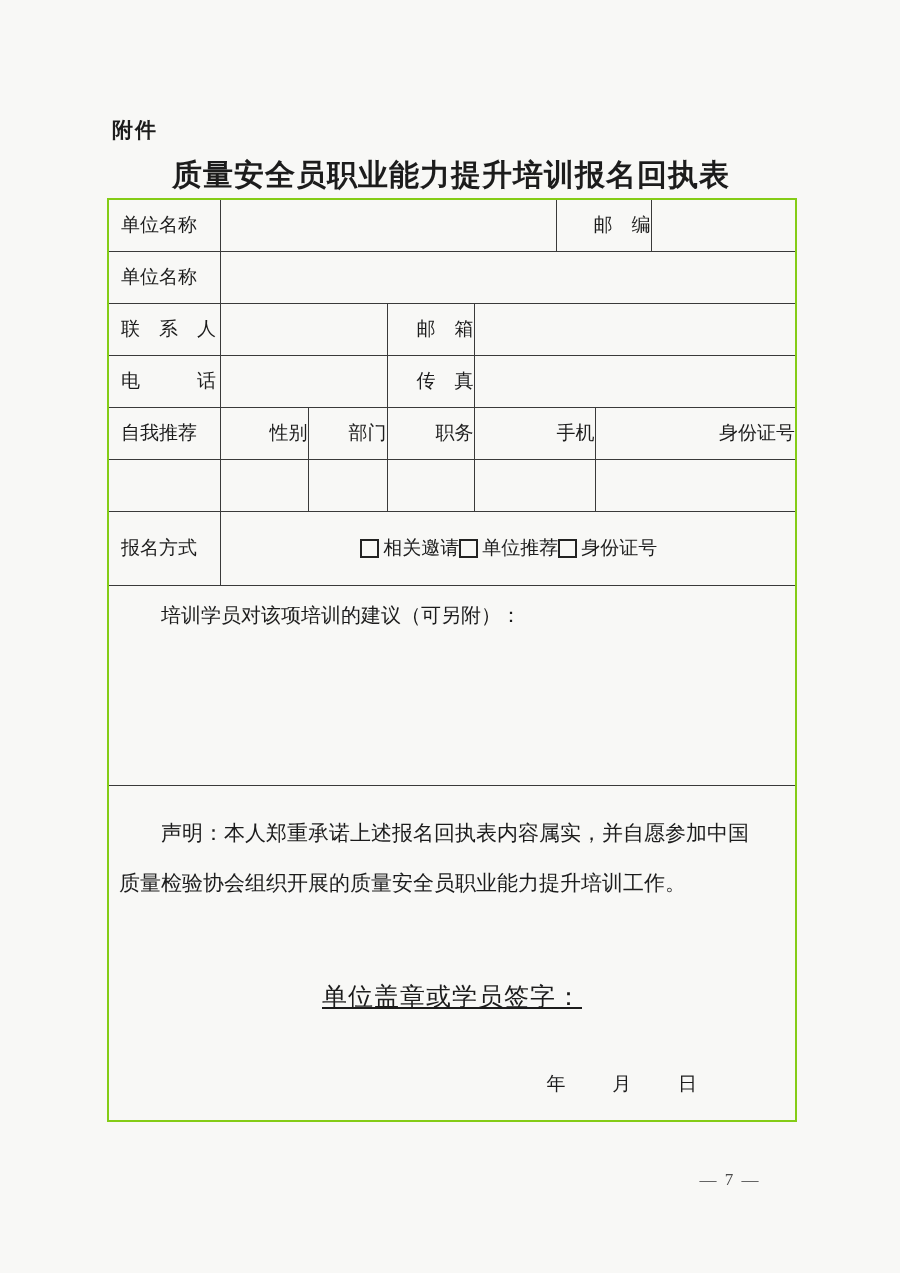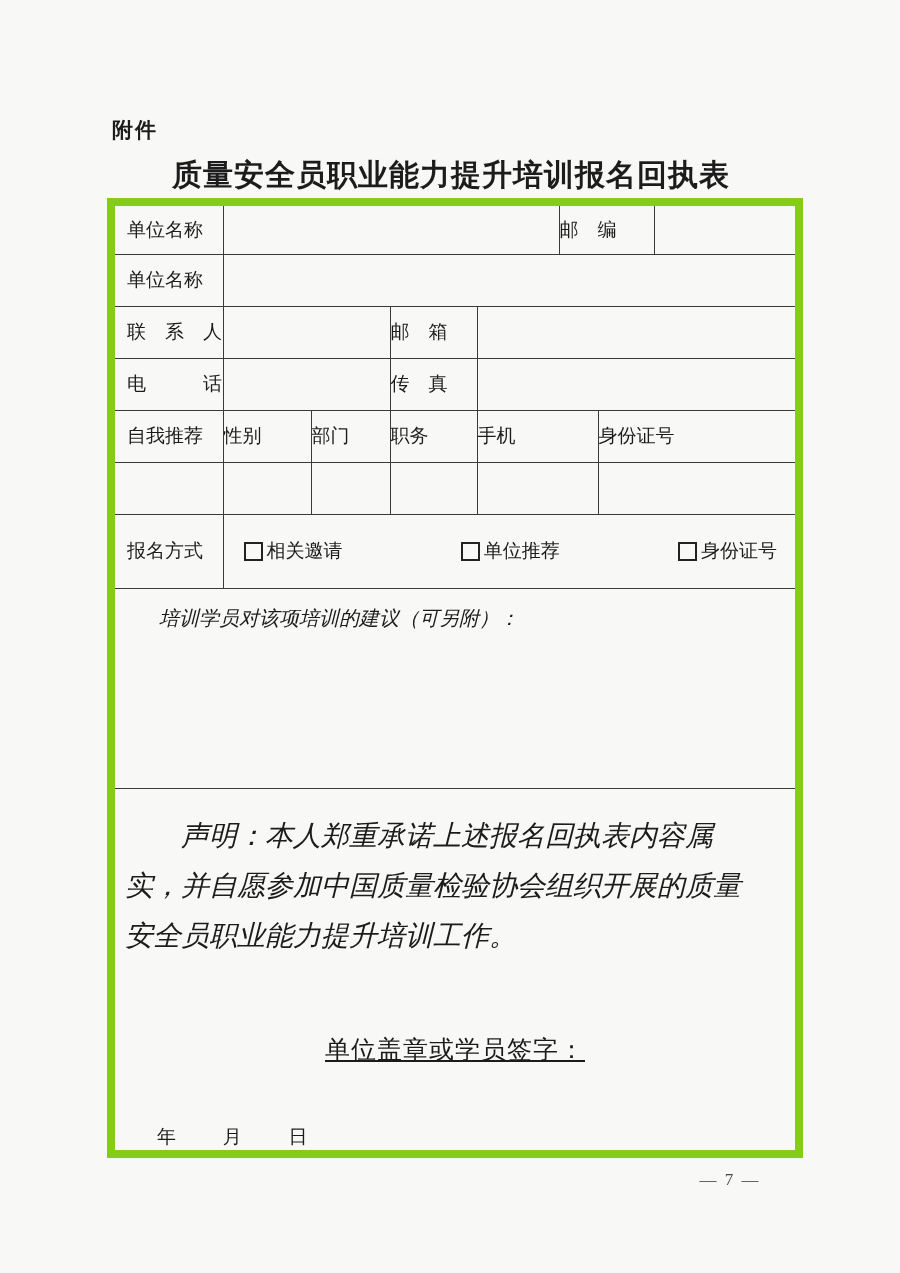--- a/index.html
+++ b/index.html
@@ -16,55 +16,55 @@
     letter-spacing:2px;
     text-align:right;
   }
   .title{
     position:absolute;left:107px;top:155px;width:688px;margin:0;
     text-align:center;font-size:30px;font-weight:bold;letter-spacing:1px;
   }
   table.form-table{
     position:absolute;left:107px;top:198px;
     width:688px;border-collapse:collapse;table-layout:fixed;
-    border:8px solid #84cc16;
+    border:2px solid #84cc16;
   }
   td{
     border:1.5px solid #3a3a3a;
     font-size:19px;vertical-align:middle;
     padding:0;overflow:hidden;
   }
   .r-std{height:52px;}
   .r-opt{height:74px;}
   .r-sug{height:200px;}
   .r-dec{height:336px;}
   td.lbl{padding-left:12px;}
-  td.ctr{text-align:left;padding-left:0;}
+  td.ctr{text-align:right;padding-left:0;}
   td.top{vertical-align:top;}
   .options{
-    display:flex;justify-content:space-between;align-items:center;
+    display:flex;justify-content:center;align-items:center;
     padding:0 18px 0 20px;height:100%;
   }
   .opt{display:inline-flex;align-items:center;font-size:19px;cursor:pointer;}
   .cb{
     display:inline-block;width:15px;height:15px;
     border:2px solid #222;margin-right:4px;background:transparent;
   }
   .suggestion{
-    padding:16px 20px 0 4px;text-indent:2em;font-size:20px;font-style:italic;
+    padding:16px 20px 0 12px;text-indent:2em;font-size:20px;
   }
   .decl-para{
     margin:22px 36px 0 10px;text-indent:2em;
-    font-size:28px;line-height:50px;font-style:italic;
+    font-size:21px;line-height:50px;
   }
   .sign-line{
     margin-top:72px;text-align:center;font-size:25px;letter-spacing:1px;text-decoration:underline;
   }
   .date-line{
-    margin-top:58px;text-align:left;padding-right:98px;font-size:19px;
+    margin-top:58px;text-align:right;padding-right:98px;font-size:19px;
   }
   .date-line span{margin-left:42px;}
   .page-number{
     position:absolute;left:640px;top:1170px;width:180px;
     text-align:center;font-size:17px;color:#4a4a4a;letter-spacing:2px;
   }
 </style>
 </head>
 <body>
 

